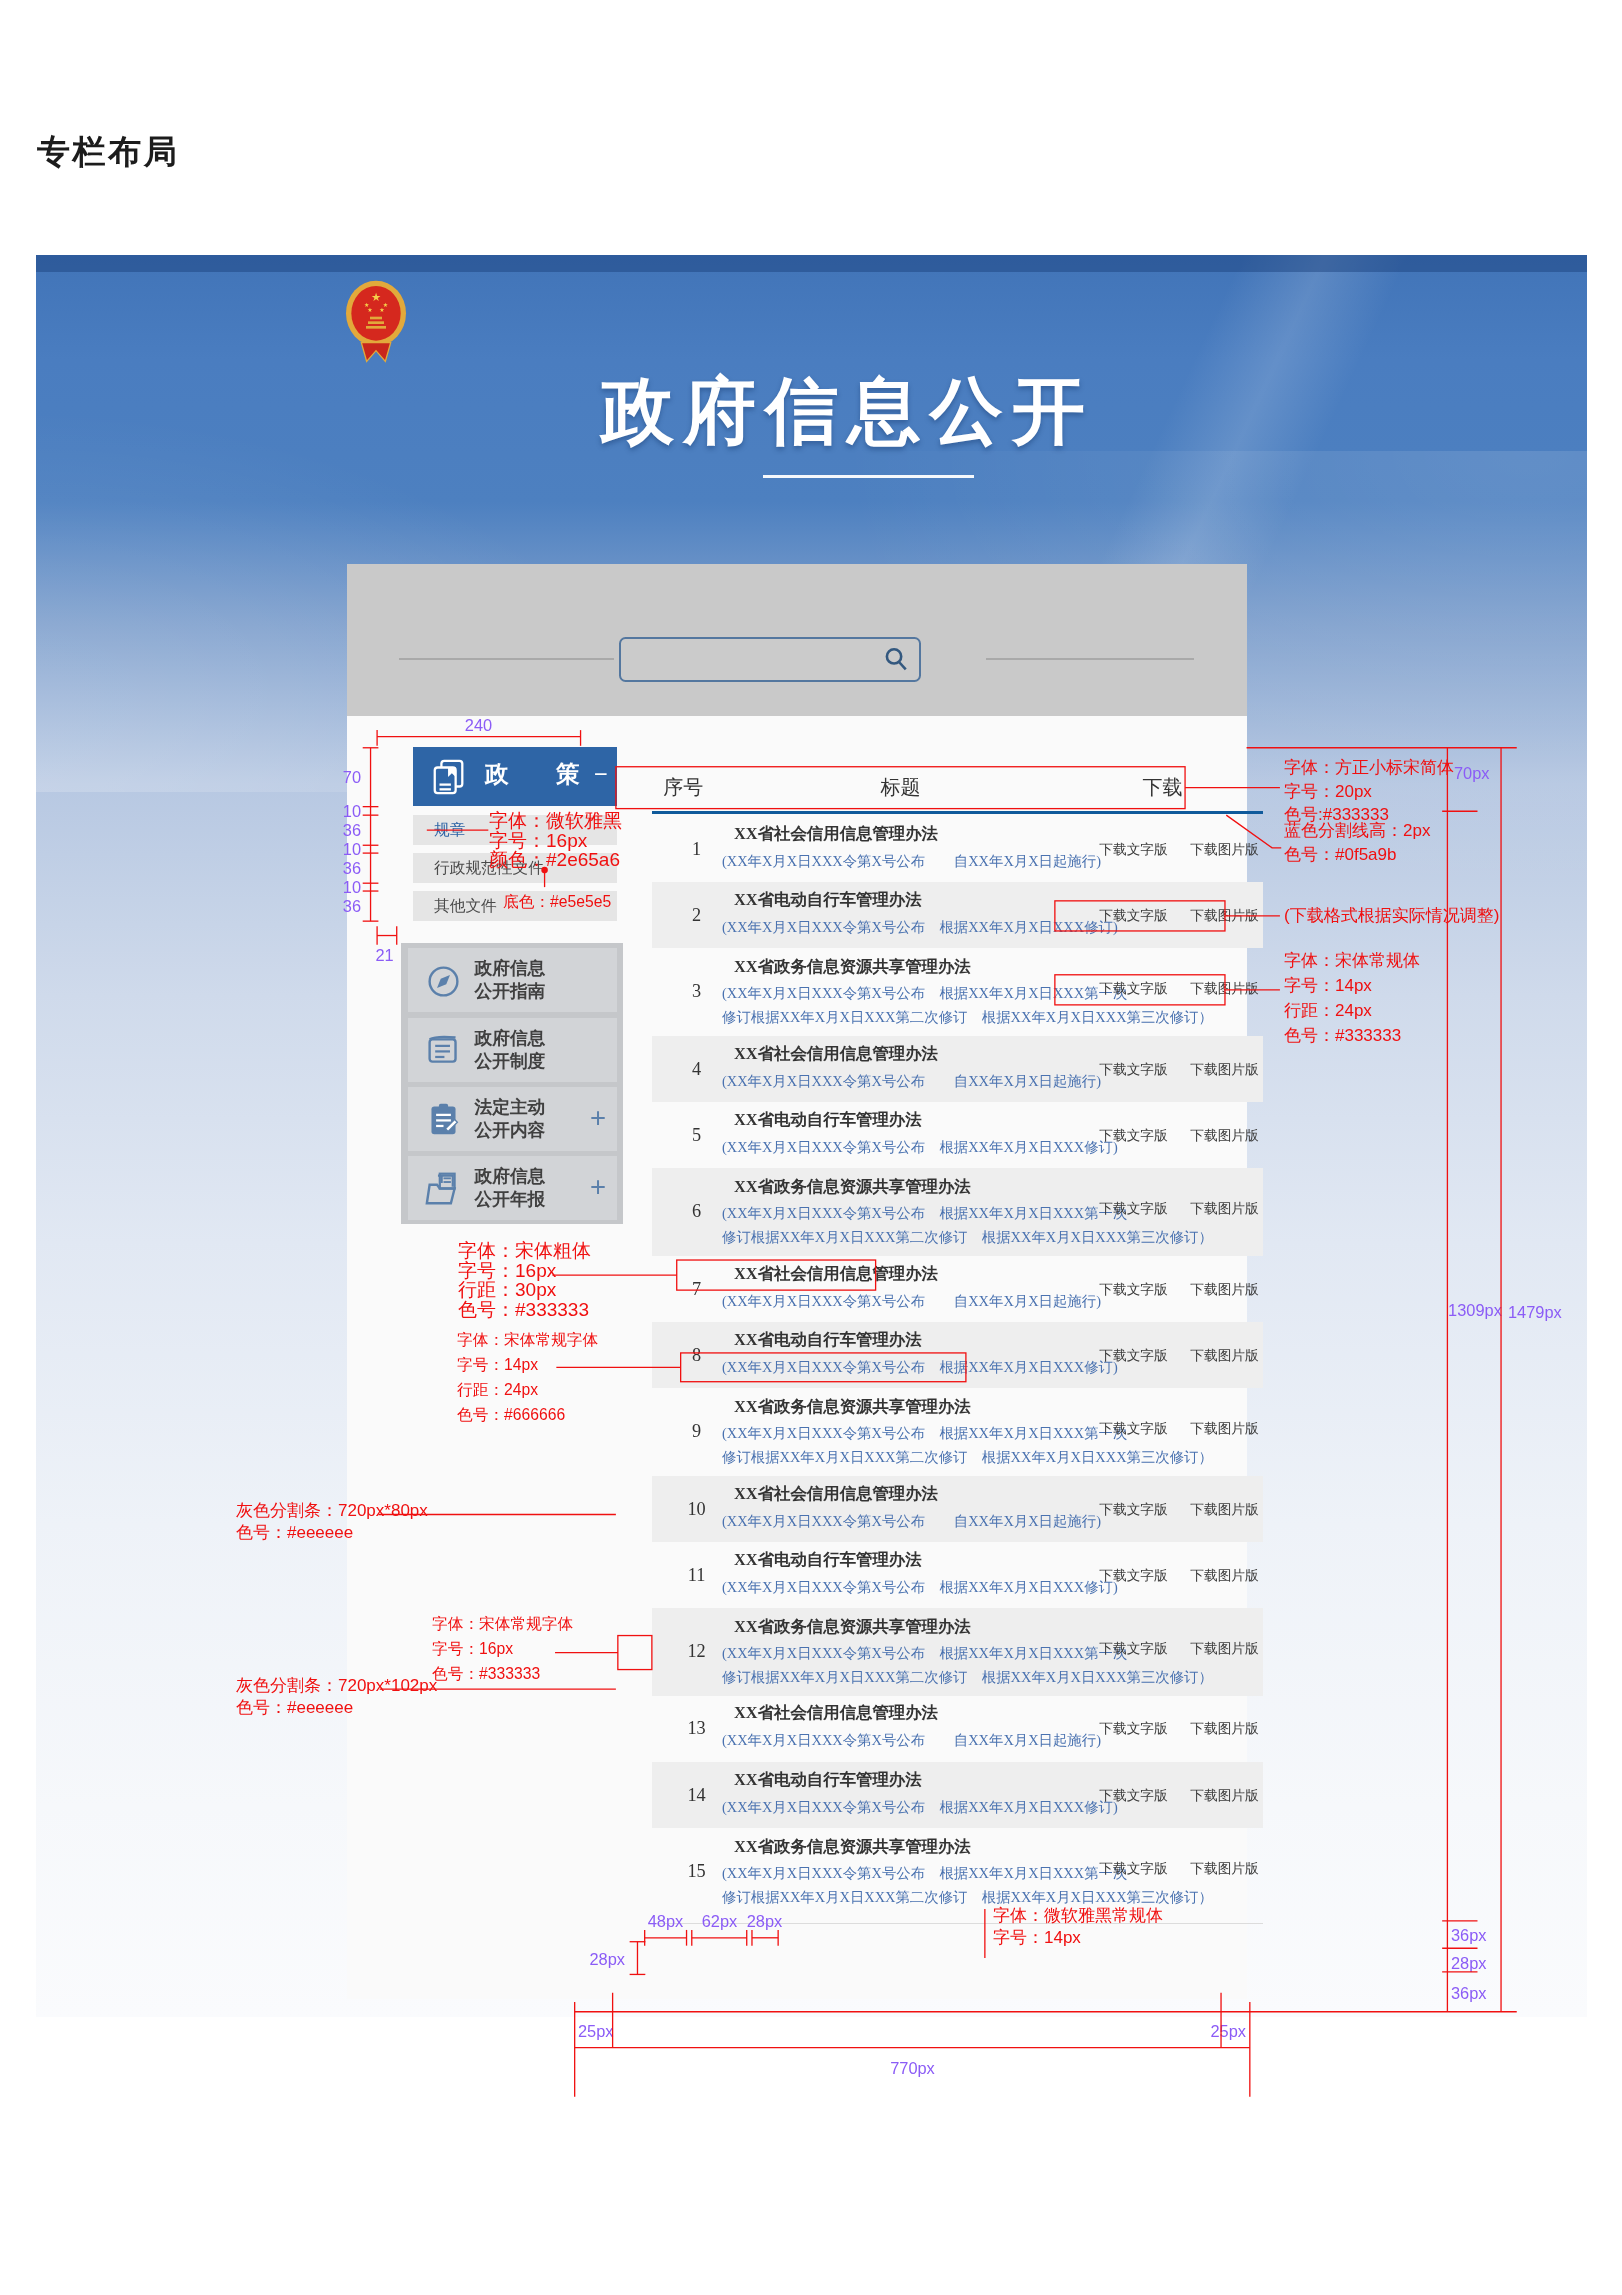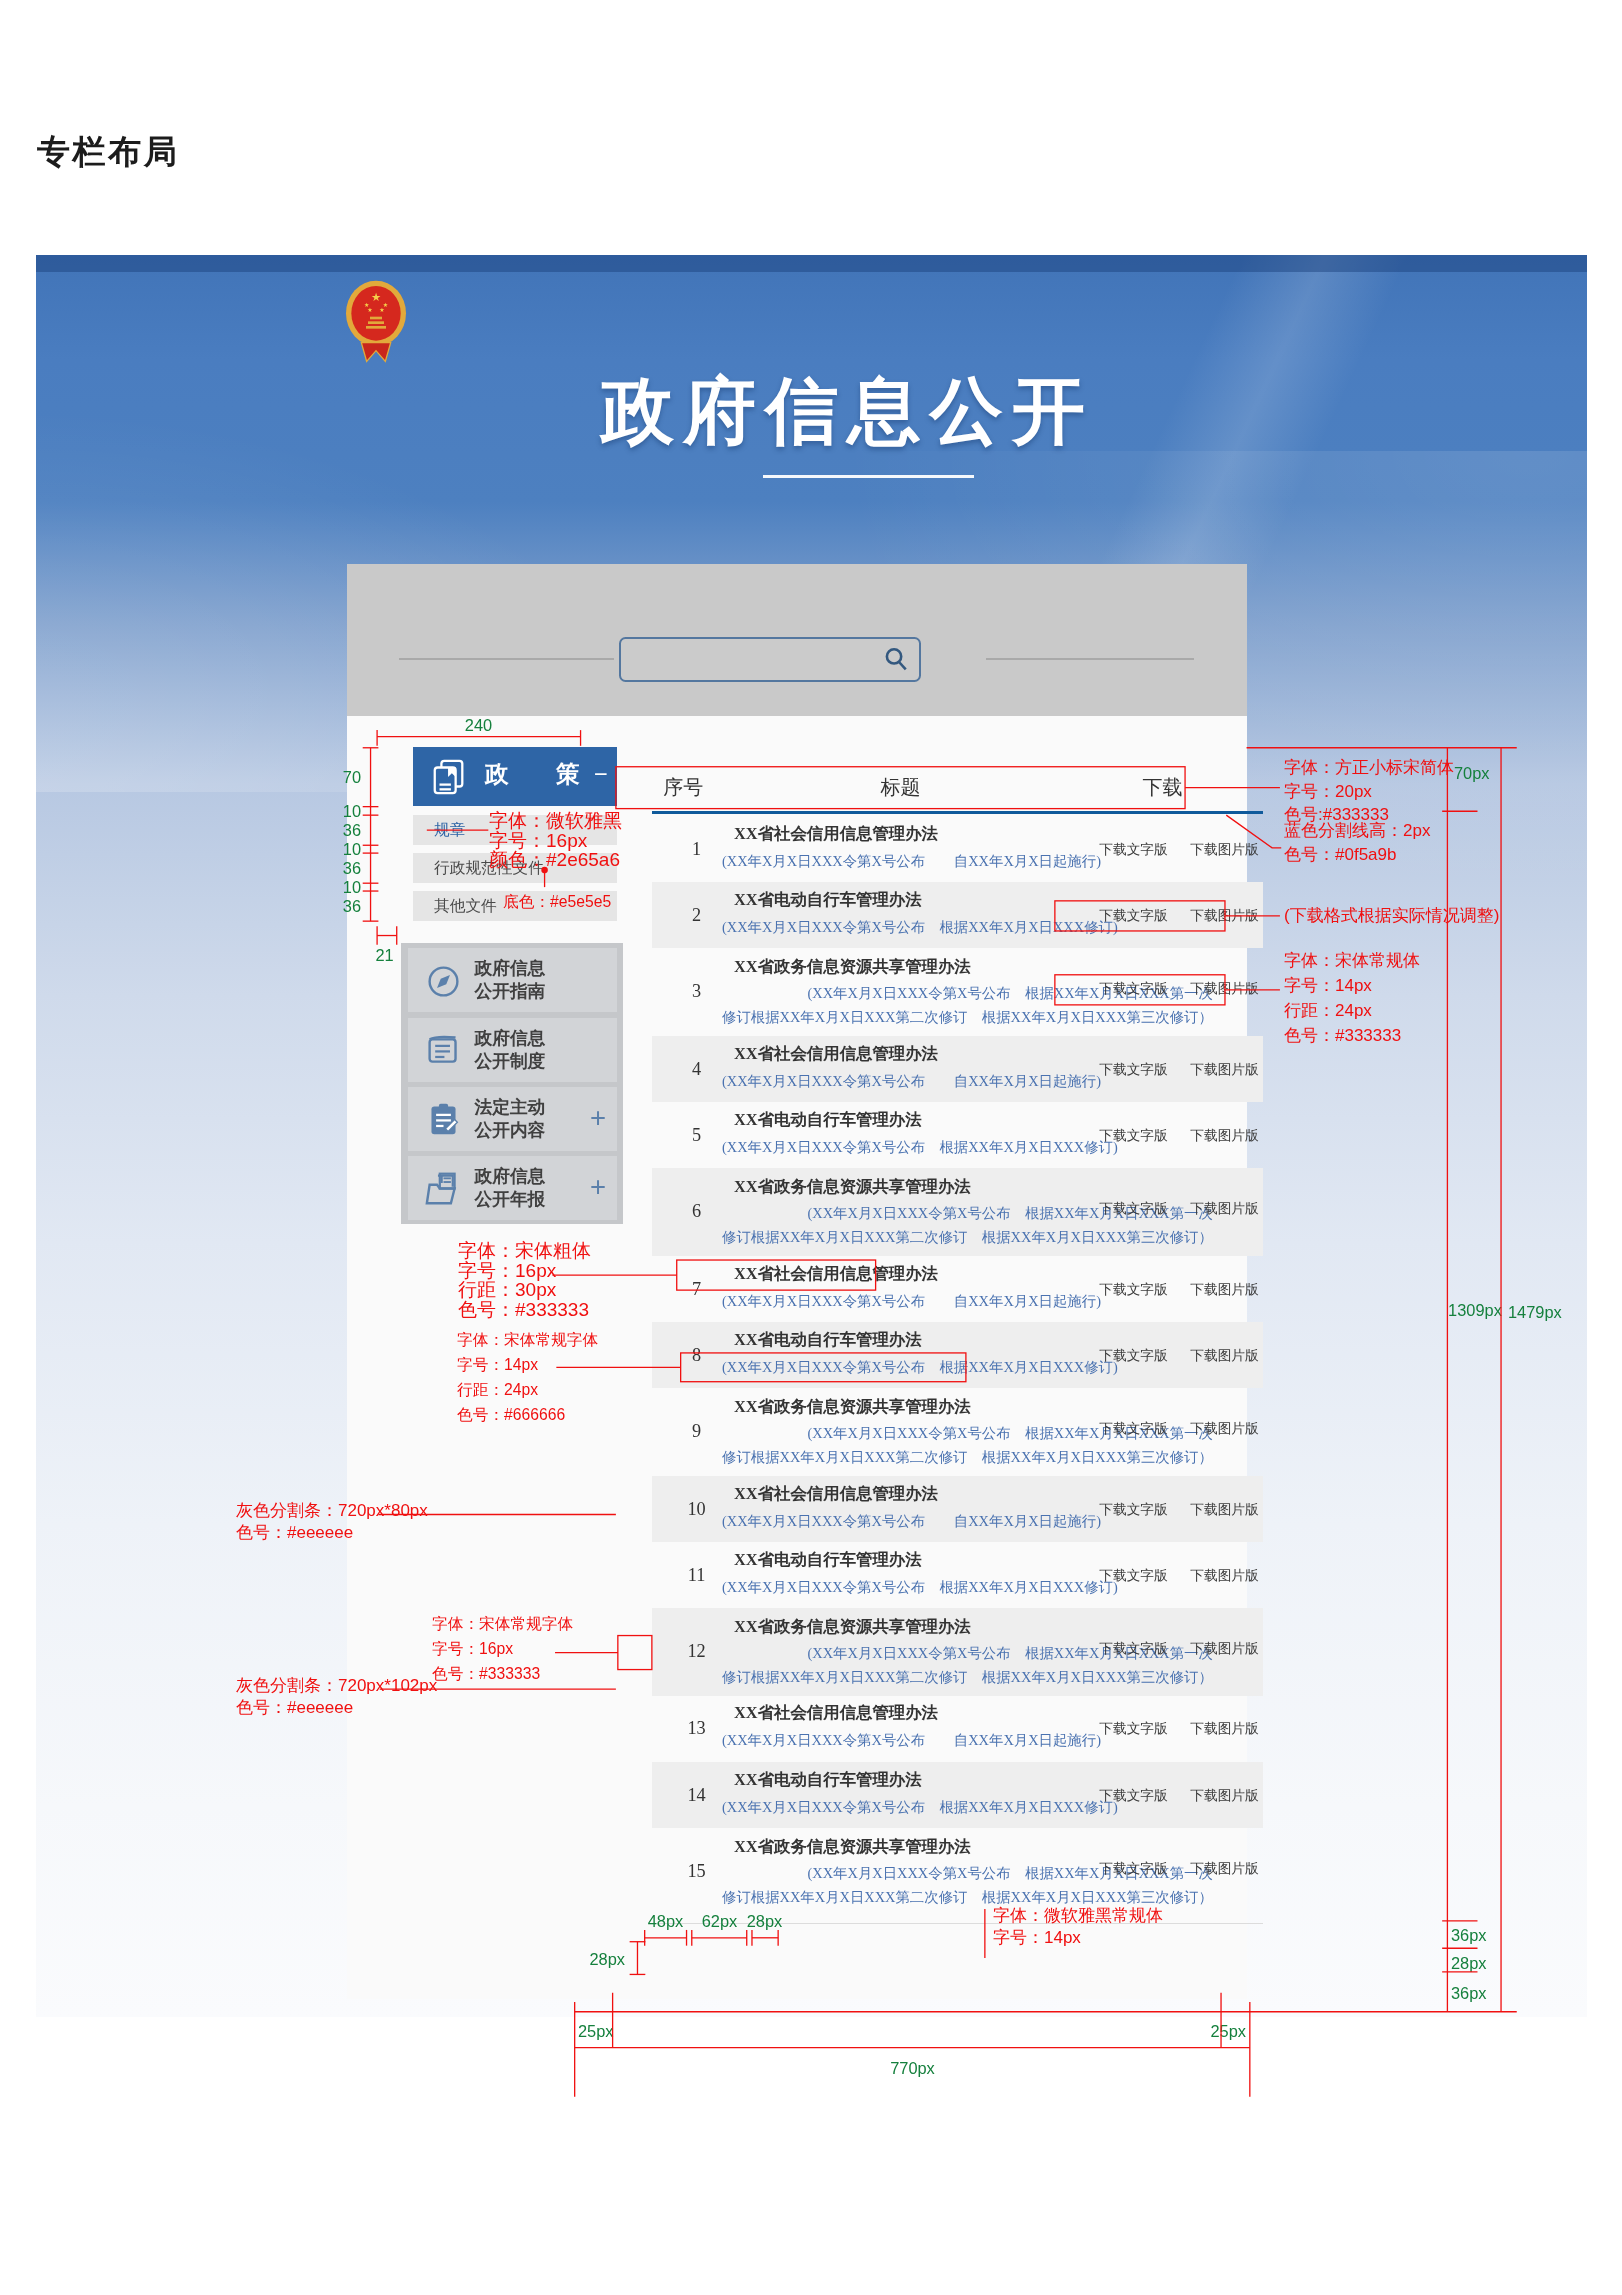--- a/index.html
+++ b/index.html
@@ -50,28 +50,28 @@
   #rows{position:absolute;left:305px;top:100px;width:611px;}
   .t-row{position:absolute;left:0;width:611px;}
   .t-row.gray{background:#eeeeee;}
   .t-row .num{position:absolute;left:23.6px;width:42px;text-align:center;top:23.6px;color:#333;
               font:400 18.3px/19.6px "Liberation Serif","DejaVu Serif",serif;}
   .t-row.tall .num{top:34px;}
   .t-row .rtitle{position:absolute;left:70px;top:7.9px;color:#333;white-space:nowrap;
               font:700 16.4px/19.6px "Liberation Serif","DejaVu Serif",serif;margin-left:12px;}
   .t-row.tall .rtitle{top:9.2px;}
   .t-row .rsub{position:absolute;left:70px;top:34px;color:#4a72b0;white-space:nowrap;
-              font:400 14.4px/23.6px "Liberation Serif","DejaVu Serif",serif;text-align:right;}
+              font:400 14.4px/23.6px "Liberation Serif","DejaVu Serif",serif;}
   .t-row .dl{position:absolute;top:23.6px;width:105px;text-align:center;color:#3a3a3a;white-space:nowrap;
               font:400 13.7px/19.6px "Liberation Serif","DejaVu Serif",serif;cursor:pointer;}
   .t-row.tall .dl{top:31px;}
   .t-row .dl1{left:429px;} .t-row .dl2{left:520px;}
   #pag-divider{position:absolute;left:305px;top:1207px;width:611px;height:1.3px;background:#dcdcdc;}
   
-  .red-label{position:absolute;color:#15803d;white-space:nowrap;
+  .red-label{position:absolute;color:#8b5cf6;white-space:nowrap;
              font:400 16.4px/18.3px "Liberation Sans","DejaVu Sans",sans-serif;}
   .red-block{position:absolute;color:#f01010;white-space:nowrap;
              font:400 17px/23.6px "Liberation Sans","DejaVu Sans",sans-serif;}
   .lh30 div{line-height:19.6px;font-size:19px;} .lh34 div{line-height:22px;}
   .lh38 div{line-height:25px;} .lh38b div{line-height:25px;font-size:15.7px;}
   .tright{text-align:right;} .tcenter{text-align:center;}
   #redlines{position:absolute;left:0;top:0;pointer-events:none;}
 </style>
 </head>
 <body>

